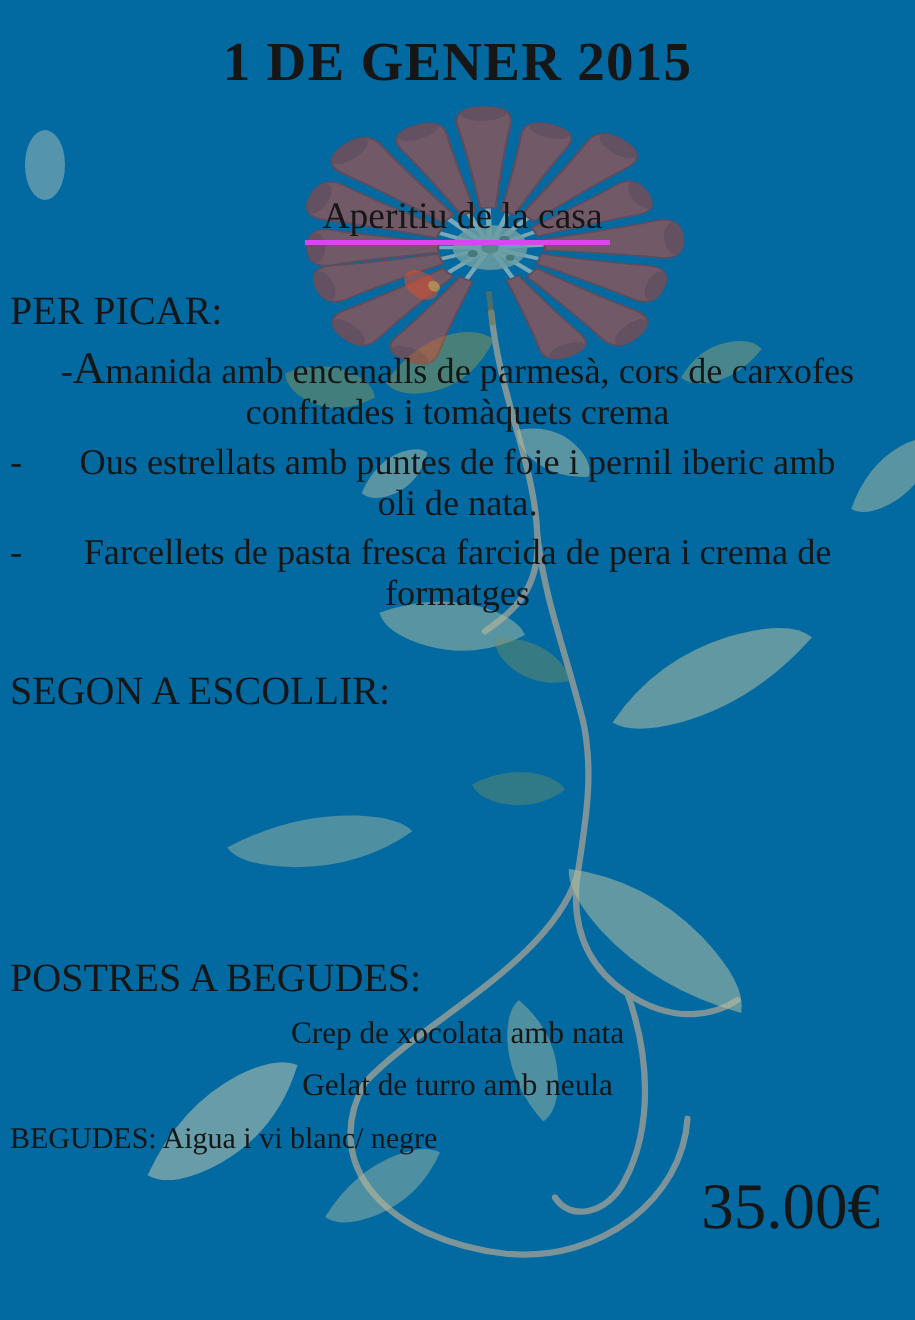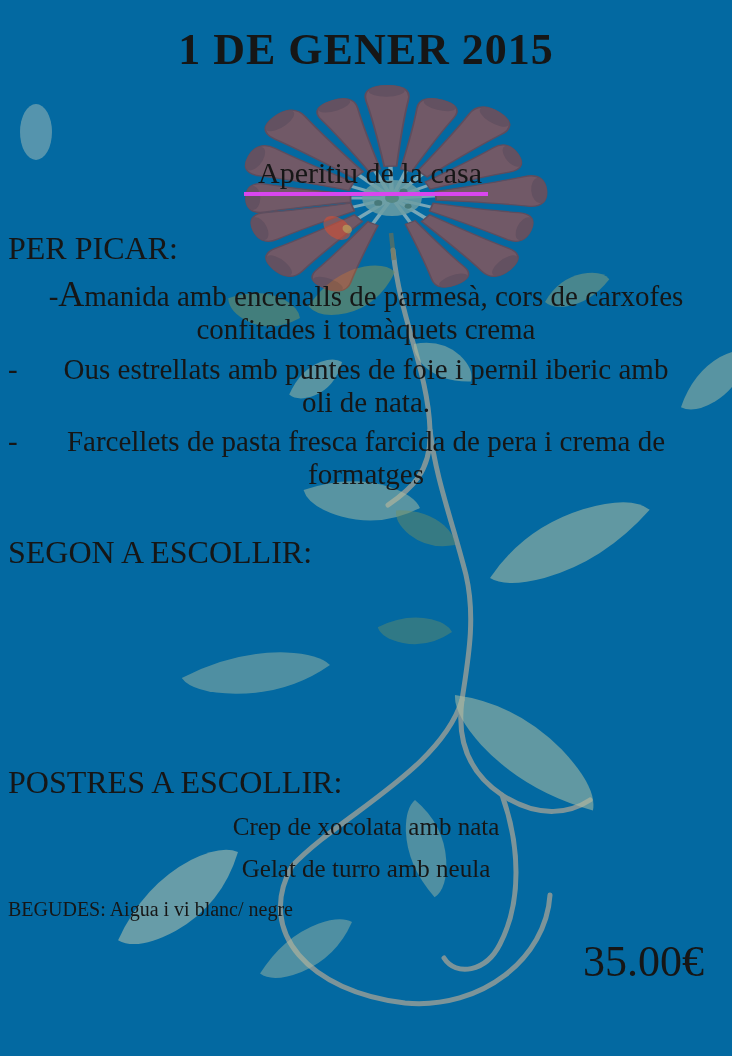--- a/index.html
+++ b/index.html
@@ -38,25 +38,25 @@
   .bigcap { font-size:36px; }
   .bullet { position:absolute; left:8px; top:0; }
 
   .segon { position:absolute; top:578px; left:0; right:0; text-align:center; }
   .segon .line { line-height:46px; font-size:29px; white-space:nowrap; }
 
   .postres { position:absolute; top:806px; left:0; right:0; text-align:center;font-family:Liberation Serif, serif; }
   .postres .line { line-height:42px; font-size:25px; white-space:nowrap; }
 
   .begudes {
-    position:absolute; top:898px; left:8px; font-size:20px; white-space:nowrap;
+    position:absolute; top:898px; left:8px; font-size:24px; white-space:nowrap;
   }
   .price {
     position:absolute; top:936px; right:28px;
-    font-size:44px; text-align:right; white-space:nowrap;
+    font-size:52px; text-align:right; white-space:nowrap;
   }
 </style>
 </head>
 <body>
 
 <div class="page">
 
   <svg class="bg-art" viewBox="0 0 732 1056" aria-hidden="true">
     <defs>
       <g id="trp">
@@ -139,21 +139,21 @@
       <div class="line">confitades i tomàquets crema</div>
       <div class="line gap1"><span class="bullet">-</span><span>Ous estrellats amb puntes de foie i pernil iberic amb</span></div>
       <div class="line">oli de nata.</div>
       <div class="line gap2"><span class="bullet">-</span><span>Farcellets de pasta fresca farcida de pera i crema de</span></div>
       <div class="line">formatges</div>
     </div>
 
     <div class="heading h-segon">SEGON A ESCOLLIR:</div>
 
 
-    <div class="heading h-postres">POSTRES A ESCOLLIR:</div>
+    <div class="heading h-postres">POSTRES A BEGUDES:</div>
 
     <div class="postres">
       <div class="line">Crep de xocolata amb nata</div>
       <div class="line">Gelat de turro amb neula</div>
     </div>
 
     <div class="begudes">BEGUDES: Aigua i vi blanc/ negre</div>
 
     <div class="price">35.00€</div>
 

